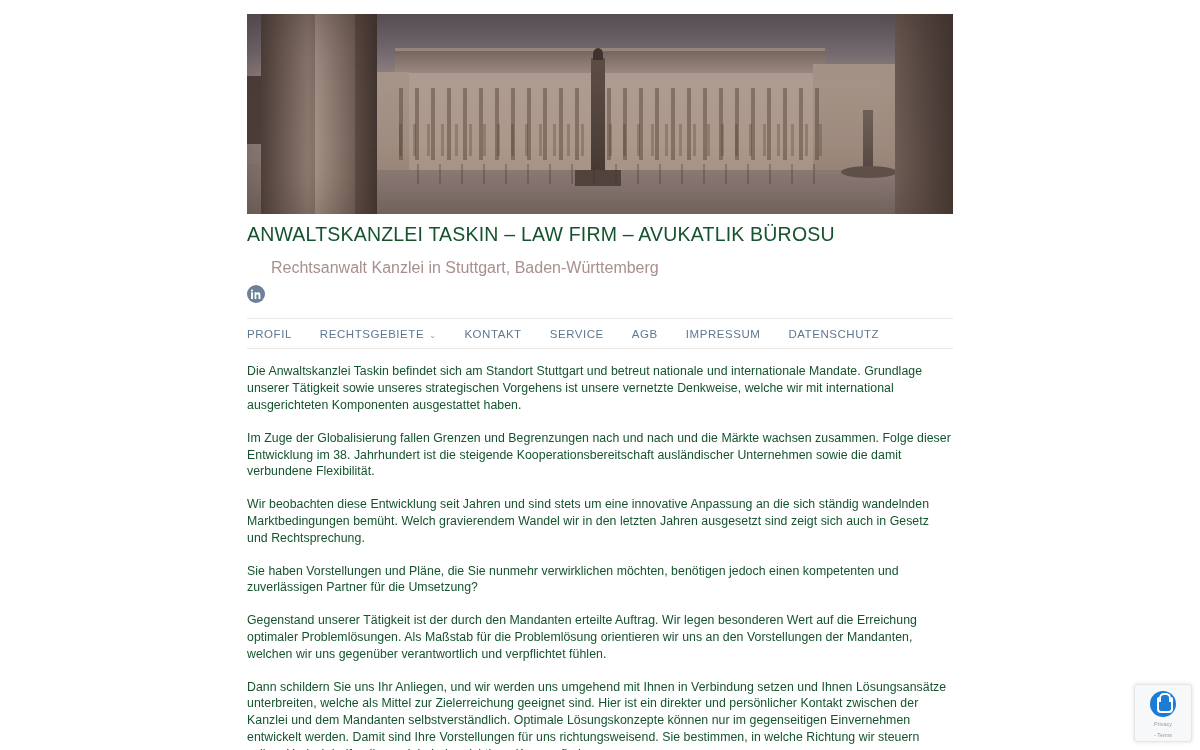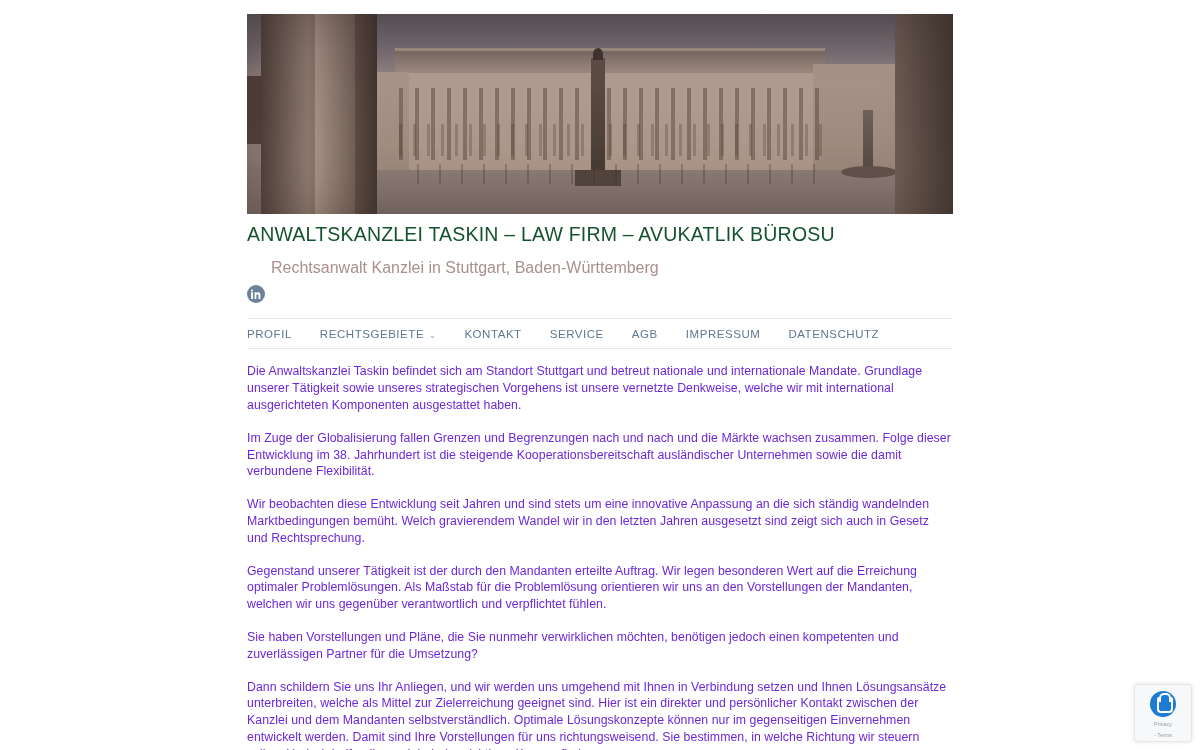--- a/index.html
+++ b/index.html
@@ -175,21 +175,21 @@
     color: #8aa0b4;
     transform: translateY(1px);
   }
 
   
   .article { padding-top: 14px; }
   .article p {
     margin: 0 0 16px 0;
     font-size: 12.3px;
     line-height: 16.8px;
-    color: #6d28d9;
+    color: #14532d;
     letter-spacing: .05px;
   }
 
   
   .recaptcha {
     position: absolute;
     right: 8px; bottom: 8px;
     width: 58px; height: 58px;
     background: #f7f8f9;
     border: 1px solid #e4e6e8;
@@ -285,22 +285,22 @@
       </div>
       <div class="nav-item">
         <span>DATENSCHUTZ</span>
       </div>
     </nav>
 
     <div class="article">
       <p>Die Anwaltskanzlei Taskin befindet sich am Standort Stuttgart und betreut nationale und internationale Mandate. Grundlage unserer Tätigkeit sowie unseres strategischen Vorgehens ist unsere vernetzte Denkweise, welche wir mit international ausgerichteten Komponenten ausgestattet haben.</p>
       <p>Im Zuge der Globalisierung fallen Grenzen und Begrenzungen nach und nach und die Märkte wachsen zusammen. Folge dieser Entwicklung im 38. Jahrhundert ist die steigende Kooperationsbereitschaft ausländischer Unternehmen sowie die damit verbundene Flexibilität.</p>
       <p>Wir beobachten diese Entwicklung seit Jahren und sind stets um eine innovative Anpassung an die sich ständig wandelnden Marktbedingungen bemüht. Welch gravierendem Wandel wir in den letzten Jahren ausgesetzt sind zeigt sich auch in Gesetz und Rechtsprechung.</p>
+      <p>Sie haben Vorstellungen und Pläne, die Sie nunmehr verwirklichen möchten, benötigen jedoch einen kompetenten und zuverlässigen Partner für die Umsetzung?</p>
       <p>Gegenstand unserer Tätigkeit ist der durch den Mandanten erteilte Auftrag. Wir legen besonderen Wert auf die Erreichung optimaler Problemlösungen. Als Maßstab für die Problemlösung orientieren wir uns an den Vorstellungen der Mandanten, welchen wir uns gegenüber verantwortlich und verpflichtet fühlen.</p>
-      <p>Sie haben Vorstellungen und Pläne, die Sie nunmehr verwirklichen möchten, benötigen jedoch einen kompetenten und zuverlässigen Partner für die Umsetzung?</p>
       <p>Dann schildern Sie uns Ihr Anliegen, und wir werden uns umgehend mit Ihnen in Verbindung setzen und Ihnen Lösungsansätze unterbreiten, welche als Mittel zur Zielerreichung geeignet sind. Hier ist ein direkter und persönlicher Kontakt zwischen der Kanzlei und dem Mandanten selbstverständlich. Optimale Lösungskonzepte können nur im gegenseitigen Einvernehmen entwickelt werden. Damit sind Ihre Vorstellungen für uns richtungsweisend. Sie bestimmen, in welche Richtung wir steuern sollen. Und wir helfen Ihnen dabei, den richtigen Kurs zu finden.</p>
 
     </div>
 
   </div>
 
   <div class="recaptcha">
     <div class="recaptcha-logo"></div>
     <div class="recaptcha-txt">Privacy</div>
     <div class="recaptcha-txt">- Terms</div>

